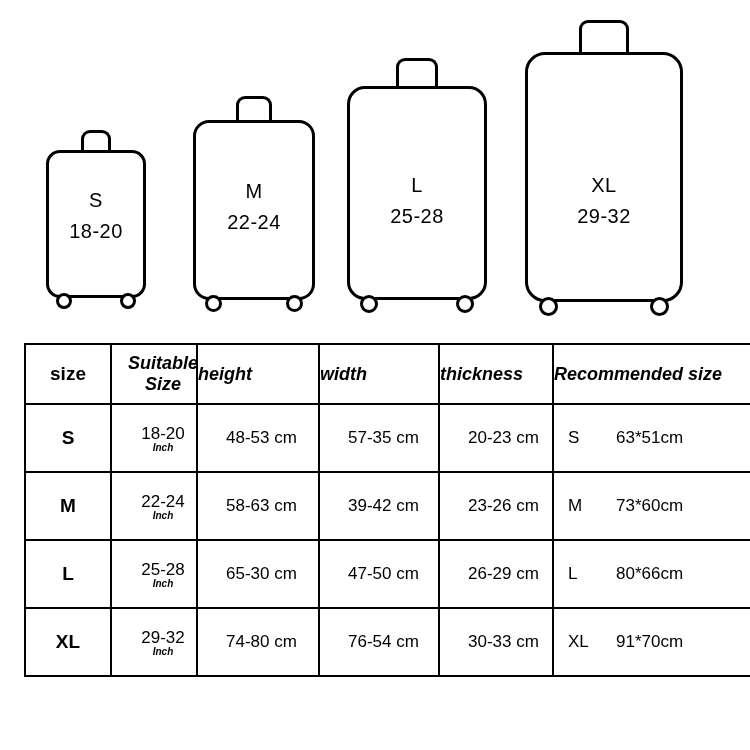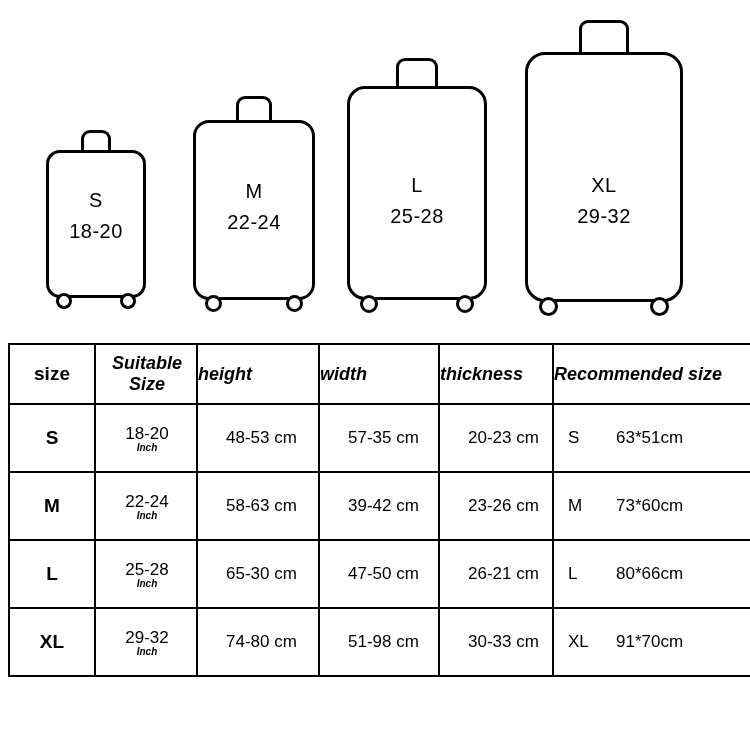--- a/index.html
+++ b/index.html
@@ -82,21 +82,21 @@
   .tbl td, .tbl th {
     border: 2px solid #000;
     padding: 0;
     text-align: center;
     vertical-align: middle;
     font-weight: normal;
     font-size: 17px;
   }
 
   
-  #left-table { left: 8px; top: 343px; width: 186px; }
+  #left-table { left: 24px; top: 343px; width: 186px; }
   #left-table td, #left-table th { height: 66px; }
   #left-table .hd-row th { height: 58px; }
   #left-table .col-size { width: 84px; font-weight: bold; font-size: 19px; }
   #left-table .col-suit { width: 102px; }
   #left-table .suit-val { display: block; font-size: 17px; }
   #left-table .suit-unit { display: block; font-style: italic; font-weight: bold; font-size: 10px; margin-top: -2px;}
   #left-table .hd-suit { font-style: italic; font-weight: bold; font-size: 18px; line-height: 1.15; }
   #left-table .hd-size { font-weight: bold; font-size: 19px; }
 
   
@@ -241,32 +241,32 @@
         <div class="rec">
           <span class="rs">M</span>
           <span class="rv">73*60cm</span>
         </div>
       </td>
     </tr>
 
     <tr>
       <td class="c-h cell-left">65-30 cm</td>
       <td class="c-w cell-left">47-50 cm</td>
-      <td class="c-t cell-left">26-21 cm</td>
+      <td class="c-t cell-left">26-29 cm</td>
       <td class="c-r">
         <div class="rec">
           <span class="rs">L</span>
           <span class="rv">80*66cm</span>
         </div>
       </td>
     </tr>
 
     <tr>
       <td class="c-h cell-left">74-80 cm</td>
-      <td class="c-w cell-left">51-98 cm</td>
+      <td class="c-w cell-left">76-54 cm</td>
       <td class="c-t cell-left">30-33 cm</td>
       <td class="c-r">
         <div class="rec">
           <span class="rs">XL</span>
           <span class="rv">91*70cm</span>
         </div>
       </td>
     </tr>
   </tbody>
     </table>

